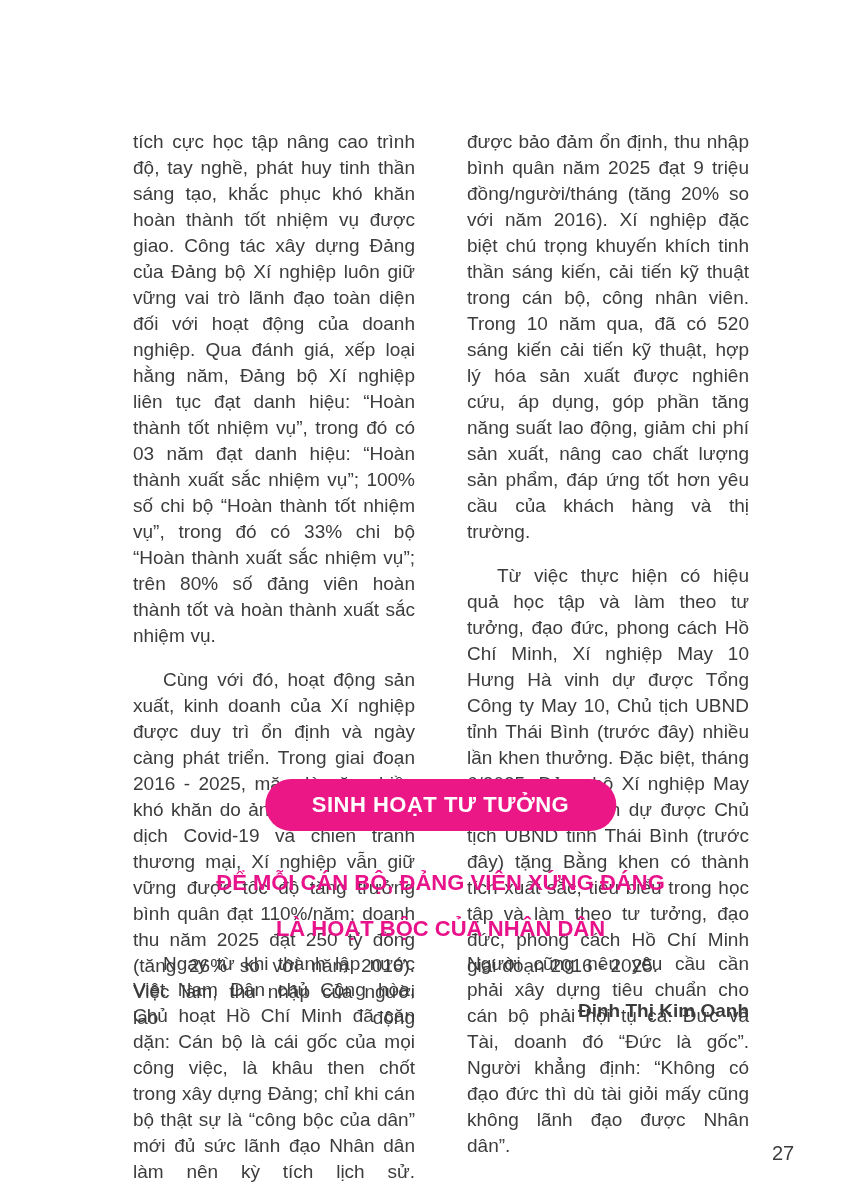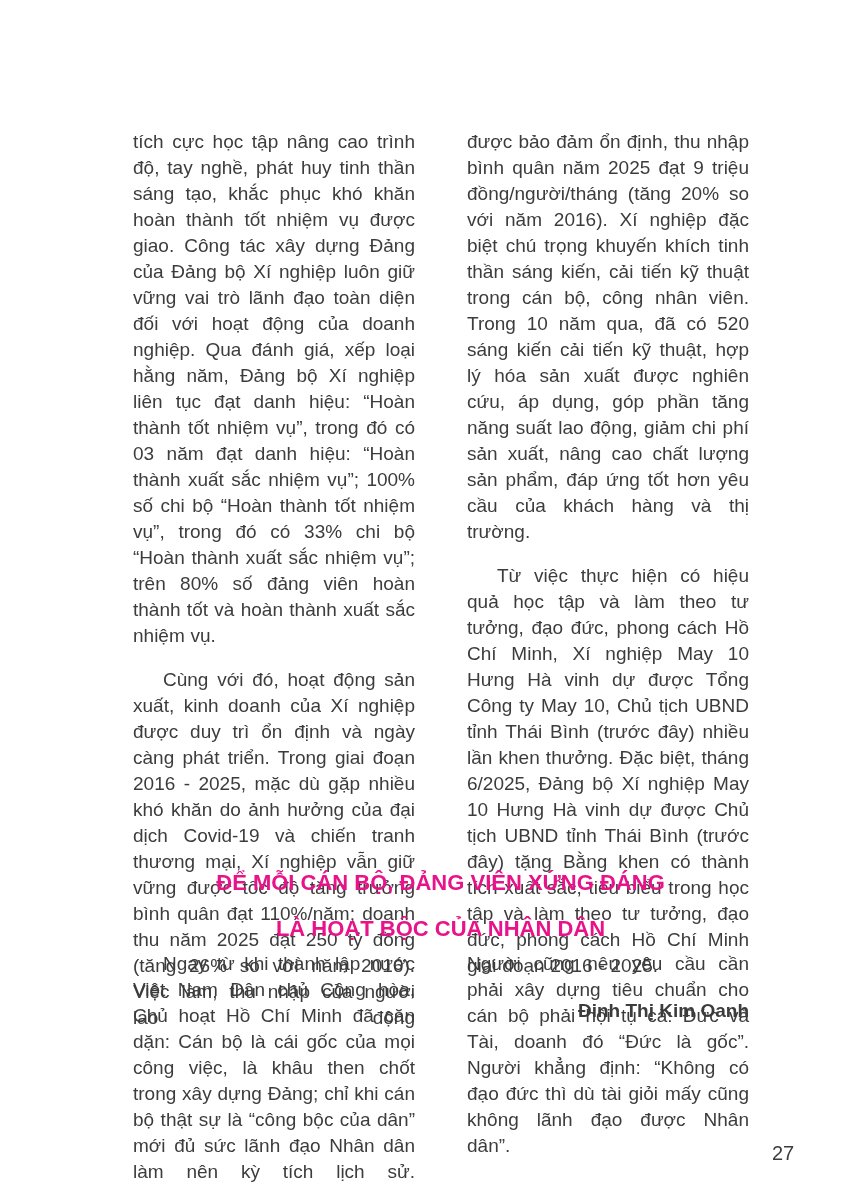--- a/index.html
+++ b/index.html
@@ -99,20 +99,23 @@
       <p class="para">tích cực học tập nâng cao trình độ, tay nghề, phát huy tinh thần sáng tạo, khắc phục khó khăn hoàn thành tốt nhiệm vụ được giao. Công tác xây dựng Đảng của Đảng bộ Xí nghiệp luôn giữ vững vai trò lãnh đạo toàn diện đối với hoạt động của doanh nghiệp. Qua đánh giá, xếp loại hằng năm, Đảng bộ Xí nghiệp liên tục đạt danh hiệu: “Hoàn thành tốt nhiệm vụ”, trong đó có 03 năm đạt danh hiệu: “Hoàn thành xuất sắc nhiệm vụ”; 100% số chi bộ “Hoàn thành tốt nhiệm vụ”, trong đó có 33% chi bộ “Hoàn thành xuất sắc nhiệm vụ”; trên 80% số đảng viên hoàn thành tốt và hoàn thành xuất sắc nhiệm vụ.</p>
       <p class="para indent fill-last">Cùng với đó, hoạt động sản xuất, kinh doanh của Xí nghiệp được duy trì ổn định và ngày càng phát triển. Trong giai đoạn 2016 - 2025, mặc dù gặp nhiều khó khăn do ảnh hưởng của đại dịch Covid-19 và chiến tranh thương mại, Xí nghiệp vẫn giữ vững được tốc độ tăng trưởng bình quân đạt 110%/năm; doanh thu năm 2025 đạt 250 tỷ đồng (tăng 26% so với năm 2016). Việc làm, thu nhập của người lao động</p>
     </div>
     <div class="col">
       <p class="para">được bảo đảm ổn định, thu nhập bình quân năm 2025 đạt 9 triệu đồng/người/tháng (tăng 20% so với năm 2016). Xí nghiệp đặc biệt chú trọng khuyến khích tinh thần sáng kiến, cải tiến kỹ thuật trong cán bộ, công nhân viên. Trong 10 năm qua, đã có 520 sáng kiến cải tiến kỹ thuật, hợp lý hóa sản xuất được nghiên cứu, áp dụng, góp phần tăng năng suất lao động, giảm chi phí sản xuất, nâng cao chất lượng sản phẩm, đáp ứng tốt hơn yêu cầu của khách hàng và thị trường.</p>
       <p class="para indent">Từ việc thực hiện có hiệu quả học tập và làm theo tư tưởng, đạo đức, phong cách Hồ Chí Minh, Xí nghiệp May 10 Hưng Hà vinh dự được Tổng Công ty May 10, Chủ tịch UBND tỉnh Thái Bình (trước đây) nhiều lần khen thưởng. Đặc biệt, tháng 6/2025, Đảng bộ Xí nghiệp May 10 Hưng Hà vinh dự được Chủ tịch UBND tỉnh Thái Bình (trước đây) tặng Bằng khen có thành tích xuất sắc, tiêu biểu trong học tập và làm theo tư tưởng, đạo đức, phong cách Hồ Chí Minh giai đoạn 2016 - 2025.</p>
       <p class="author">Đinh Thị Kim Oanh</p>
     </div>
   </section>
 
+  <div class="badge">
+    <span class="badge-label">SINH HOẠT TƯ TƯỞNG</span>
+  </div>
 
   <h1 class="headline">
     <span class="line">ĐỂ MỖI CÁN BỘ, ĐẢNG VIÊN XỨNG ĐÁNG</span>
     <span class="line">LÀ HOẠT BỘC CỦA NHÂN DÂN</span>
   </h1>
 
   <section class="article article-2">
     <div class="col">
       <p class="para indent fill-last">Ngay từ khi thành lập nước Việt Nam Dân chủ Cộng hòa, Chủ hoạt Hồ Chí Minh đã căn dặn: Cán bộ là cái gốc của mọi công việc, là khâu then chốt trong xây dựng Đảng; chỉ khi cán bộ thật sự là “công bộc của dân” mới đủ sức lãnh đạo Nhân dân làm nên kỳ tích lịch sử.</p>
     </div>

